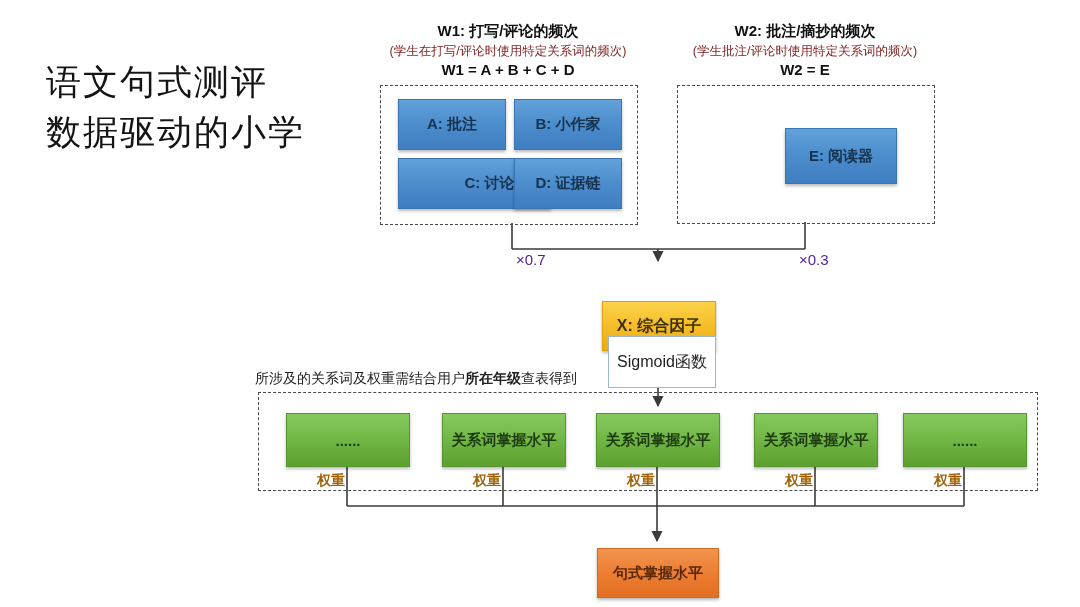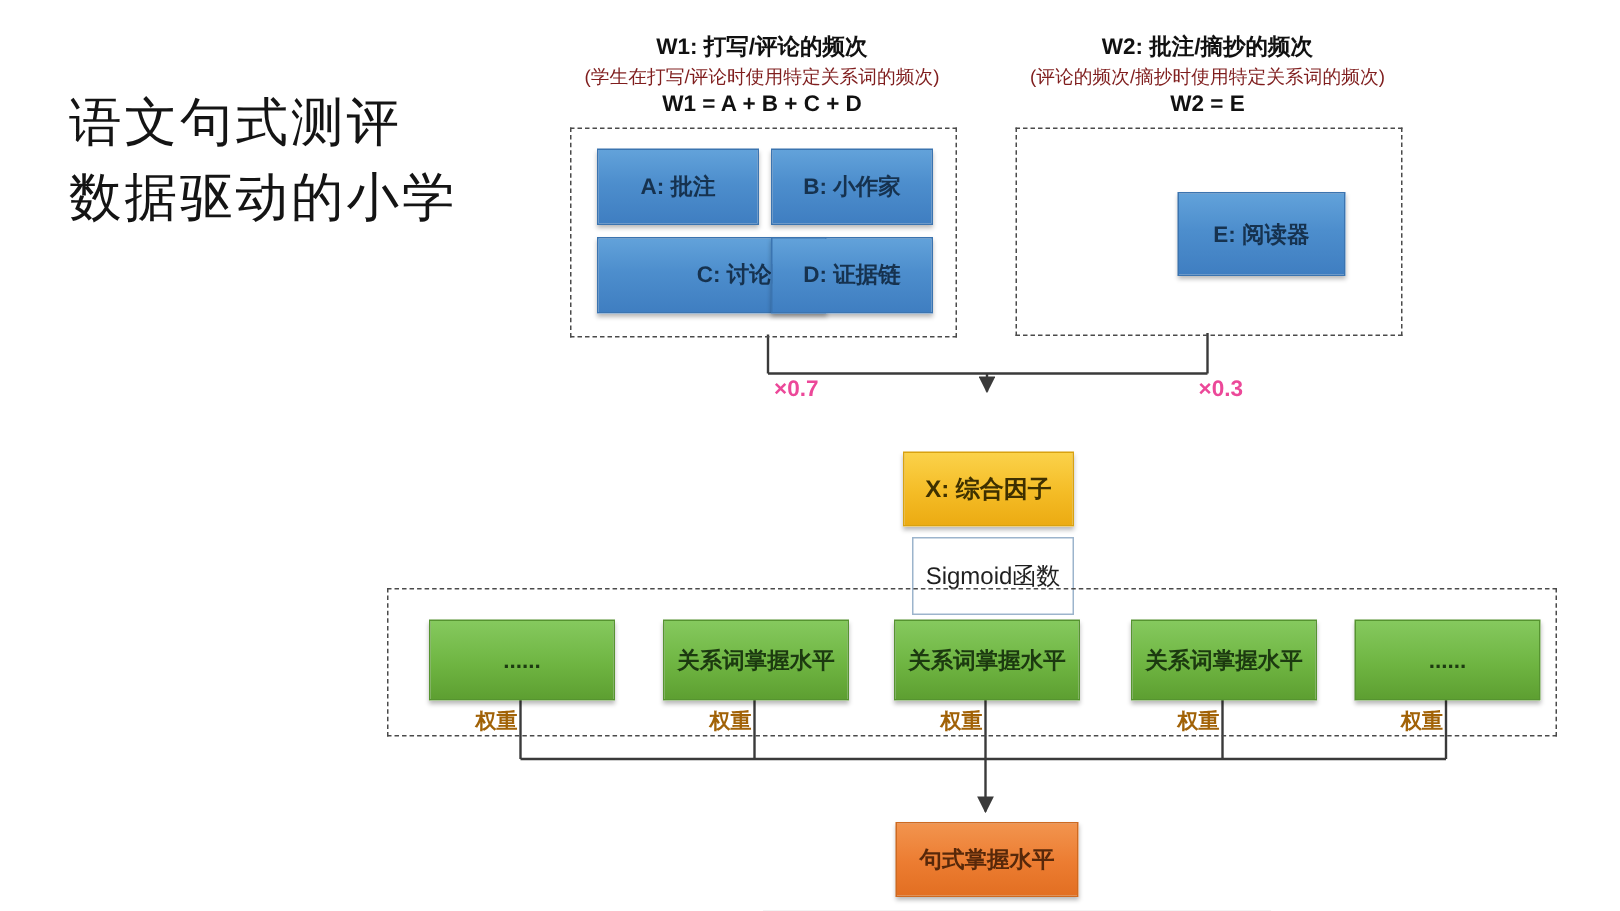--- a/index.html
+++ b/index.html
@@ -39,24 +39,24 @@
   .node.yellow{
     background:linear-gradient(180deg,#fbd24a 0%,#f4bc26 55%,#ecab12 100%);
     color:#3e3000;border:1px solid #d9a210;font-size:16px;
   }
   .node.orange{
     background:linear-gradient(180deg,#f2944e 0%,#ec7c31 55%,#e26f22 100%);
     color:#57280a;border:1px solid #cf6a20;
   }
   .node.white{
     background:#ffffff;border:1px solid #9cb4cc;border-radius:0;
-    box-shadow:none;font-weight:400;font-size:16px;color:#1f1f1f;margin-top:22px;
+    box-shadow:none;font-weight:400;font-size:16px;color:#1f1f1f;
   }
 
-  .multiplier{font-size:15px;font-weight:bold;color:#ec4899;}
+  .multiplier{font-size:15px;font-weight:normal;color:#4c1d95;}
   .note-text{font-size:14px;color:#222;white-space:nowrap;}
   .note-bold{font-weight:bold;}
   .weight-label{font-size:14px;font-weight:bold;color:#a16207;text-align:left;width:60px;}
 </style>
 </head>
 <body>
 
 <div class="canvas">
 
   <svg class="connectors" viewBox="0 0 1080 607" xmlns="http://www.w3.org/2000/svg">
@@ -94,39 +94,42 @@
   <div class="abs main-title">
     <div>语文句式测评</div>
     <div>数据驱动的小学</div>
   </div>
 
   <div class="abs group-heading" style="left:378px;top:22px;width:260px;">W1: 打写/评论的频次</div>
   <div class="abs group-subtitle" style="left:348px;top:43px;width:320px;">(学生在打写/评论时使用特定关系词的频次)</div>
   <div class="abs group-formula" style="left:378px;top:61px;width:260px;">W1 = A + B + C + D</div>
 
   <div class="abs group-heading" style="left:677px;top:22px;width:256px;">W2: 批注/摘抄的频次</div>
-  <div class="abs group-subtitle" style="left:647px;top:43px;width:316px;">(评论的频次/摘抄时使用特定关系词的频次)</div>
+  <div class="abs group-subtitle" style="left:647px;top:43px;width:316px;">(学生批注/评论时使用特定关系词的频次)</div>
   <div class="abs group-formula" style="left:677px;top:61px;width:256px;">W2 = E</div>
 
   <div class="abs dashed-rect" style="left:380px;top:85px;width:256px;height:138px;"></div>
   <div class="abs node blue" style="left:398px;top:99px;width:106px;height:49px;">A: 批注</div>
   <div class="abs node blue" style="left:514px;top:99px;width:106px;height:49px;">B: 小作家</div>
   <div class="abs node blue" style="left:398px;top:158px;width:106px;height:49px;padding-left:45px;">C: 讨论区</div>
   <div class="abs node blue" style="left:514px;top:158px;width:106px;height:49px;">D: 证据链</div>
 
   <div class="abs dashed-rect" style="left:677px;top:85px;width:256px;height:137px;"></div>
   <div class="abs node blue" style="left:750px;top:128px;width:110px;height:54px;margin-left:35px;">E: 阅读器</div>
 
   <div class="abs multiplier" style="left:516px;top:251px;">×0.7</div>
   <div class="abs multiplier" style="left:799px;top:251px;">×0.3</div>
 
   <div class="abs node yellow" style="left:602px;top:267px;width:112px;height:48px;margin-top:34px;">X: 综合因子</div>
 
   <div class="abs node white" style="left:608px;top:336px;width:106px;height:50px;">Sigmoid函数</div>
 
+  <div class="abs note-text" style="left:255px;top:370px;">
+    <span>所涉及的关系词及权重需结合用户</span><span class="note-bold">所在年级</span><span>查表得到</span>
+  </div>
 
   <div class="abs dashed-rect" style="left:258px;top:392px;width:778px;height:97px;"></div>
 
   <div class="abs node green" style="left:286px;top:413px;width:122px;height:52px;">......</div>
   <div class="abs node green" style="left:442px;top:413px;width:122px;height:52px;">关系词掌握水平</div>
   <div class="abs node green" style="left:596px;top:413px;width:122px;height:52px;">关系词掌握水平</div>
   <div class="abs node green" style="left:754px;top:413px;width:122px;height:52px;">关系词掌握水平</div>
   <div class="abs node green" style="left:903px;top:413px;width:122px;height:52px;">......</div>
 
   <div class="abs weight-label" style="left:317px;top:472px;">权重</div>

